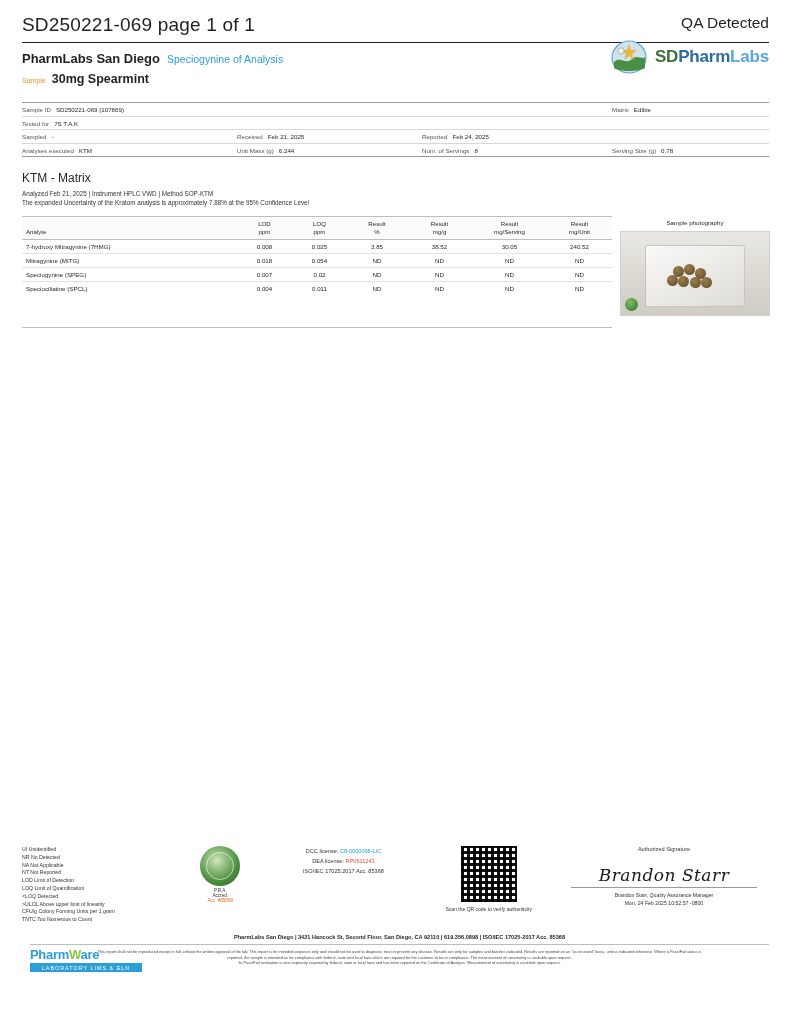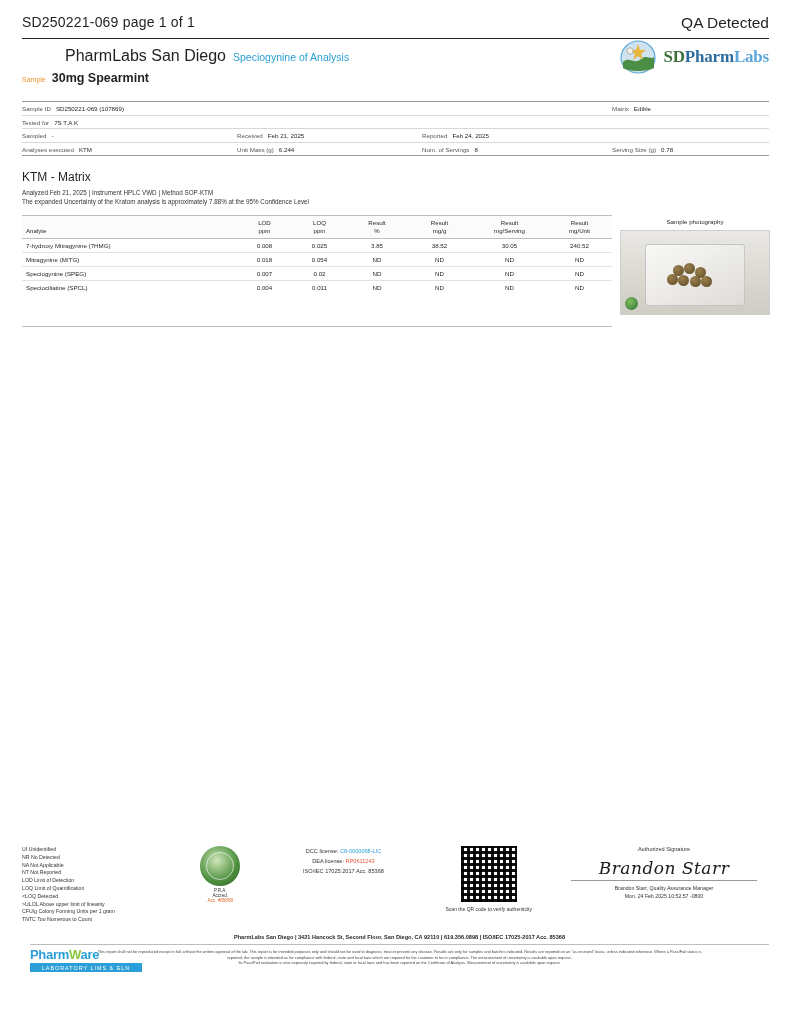--- a/index.html
+++ b/index.html
@@ -10,36 +10,36 @@
     background: #ffffff;
     font-family: "Liberation Sans", sans-serif;
     color: #231f20;
     position: relative;
     overflow: hidden;
   }
   .page { position: relative; width: 791px; height: 1024px; padding: 0 22px; }
 
   
   .topbar { display:flex; justify-content:space-between; align-items:flex-start; padding-top:14px; }
-  .doc-id { font-size:14px; font-weight:400; letter-spacing:.2px; color:#231f20;text-align:right; }
+  .doc-id { font-size:19px; font-weight:400; letter-spacing:.2px; color:#231f20;text-align:right; }
   .qa-title { font-size:15.5px; color:#231f20; }
 
   .hr-black { border:0; border-top:1.1px solid #231f20; margin:6px 0 0 0; }
 
   .lab-row { display:flex; align-items:baseline; gap:7px; margin-top:8px; }
-  .lab-name { font-size:16px; font-weight:normal; color:#231f20;margin-left:43px; }
+  .lab-name { font-size:13px; font-weight:bold; color:#231f20; }
   .coa-link { font-size:10.5px; color:#2a9fd6; }
 
   .sample-row { display:flex; align-items:baseline; gap:6px; margin-top:6px; }
   .sample-lbl { font-size:7px; color:#e8972e; }
   .sample-name { font-size:12.5px; font-weight:bold; color:#231f20; }
 
   .logo-block { position:absolute; right:22px; top:38px; display:flex; align-items:center; gap:6px; }
   .logo-mark { width:40px; height:38px; position:relative; }
-  .logo-text { font-size:17px; font-weight:bold; letter-spacing:-.2px;font-family:Liberation Serif, serif; }
+  .logo-text { font-size:17px; font-weight:bold; letter-spacing:-.2px; }
   .logo-text .sd { color:#3d6f3a; }
   .logo-text .pharm { color:#2f6c9e; }
   .logo-text .labs { color:#5aa6d8; }
 
   
   .meta { margin-top:16px; }
   .meta-line { display:flex; align-items:center; font-size:6.2px; color:#231f20; padding:3px 0 2.5px 0; }
   .meta-line + .meta-line { border-top:.6px solid #d8d8d8; }
   .meta-first { border-top:.9px solid #9a9a9a; }
   .meta-last { border-bottom:.9px solid #9a9a9a; }
@@ -97,21 +97,21 @@
   .lic .v { color:#2a9fd6; }
   .lic .v2 { color:#e3563a; }
   .qr-col { width:90px; text-align:center; }
   .qr { width:56px; height:56px; margin:0 auto; background:
       repeating-linear-gradient(0deg,#111 0 3px, #fff 3px 6px),
       repeating-linear-gradient(90deg,#111 0 3px, #fff 3px 6px);
       background-blend-mode: multiply; }
   .qr-cap { font-size:5px; margin-top:4px; color:#333; }
   .sig-col { width:210px; text-align:center; }
   .sig-head { font-size:5.6px; color:#333; }
-  .sig-name { font-family:"DejaVu Serif", serif; font-style:italic; font-size:17px; color:#1a1a1a; margin-top:6px; letter-spacing:.5px; }
+  .sig-name { font-family:"DejaVu Serif", serif; font-style:italic; font-size:17px; color:#1a1a1a; margin-top:13px; letter-spacing:.5px; }
   .sig-line { border-top:.7px solid #999; margin:2px 12px 3px 12px; }
   .sig-sub { font-size:5.2px; line-height:1.6; color:#333; }
 
   .footer-bottom { margin-top:10px; }
   .pw-logo { position:absolute; left:0; bottom:-6px; width:112px; }
   .pw-top { font-size:13px; font-weight:bold; color:#2c9ed8; letter-spacing:-.3px; }
   .pw-top .w { color:#8dc63f; }
   .pw-bar { background:#2c9ed8; color:#fff; font-size:5.4px; text-align:center; padding:1.5px 0; letter-spacing:1px; margin-top:1px; }
 
   .addr { font-size:5.6px; text-align:center; font-weight:bold; color:#231f20; }

